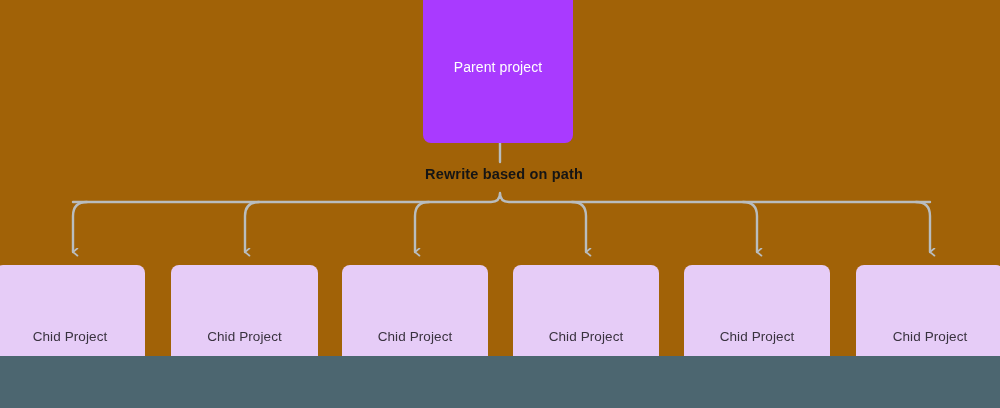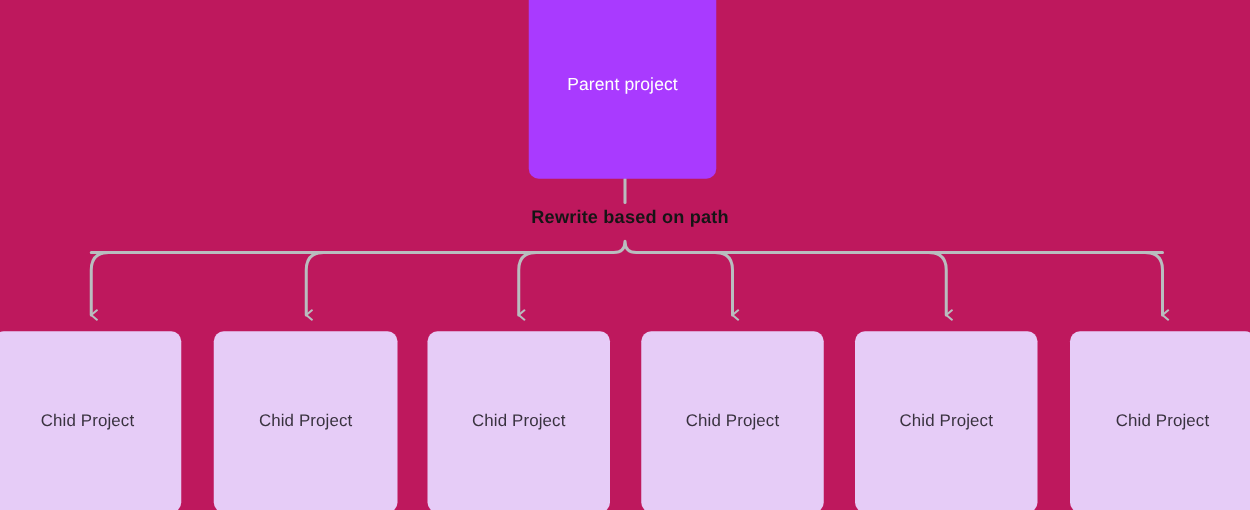--- a/index.html
+++ b/index.html
@@ -9,22 +9,22 @@
   body {
     width: 1000px;
     height: 408px;
     overflow: hidden;
     background: #4c6670;
     font-family: "Liberation Sans", sans-serif;
   }
   #canvas {
     position: relative;
     width: 1000px;
-    height: 408px;
-    background: #be185d;
+    height: 356px;
+    background: #a16207;
     overflow: hidden;
   }
   #edges-svg {
     position: absolute;
     left: 0;
     top: 0;
     width: 1000px;
     height: 408px;
     pointer-events: none;
   }

